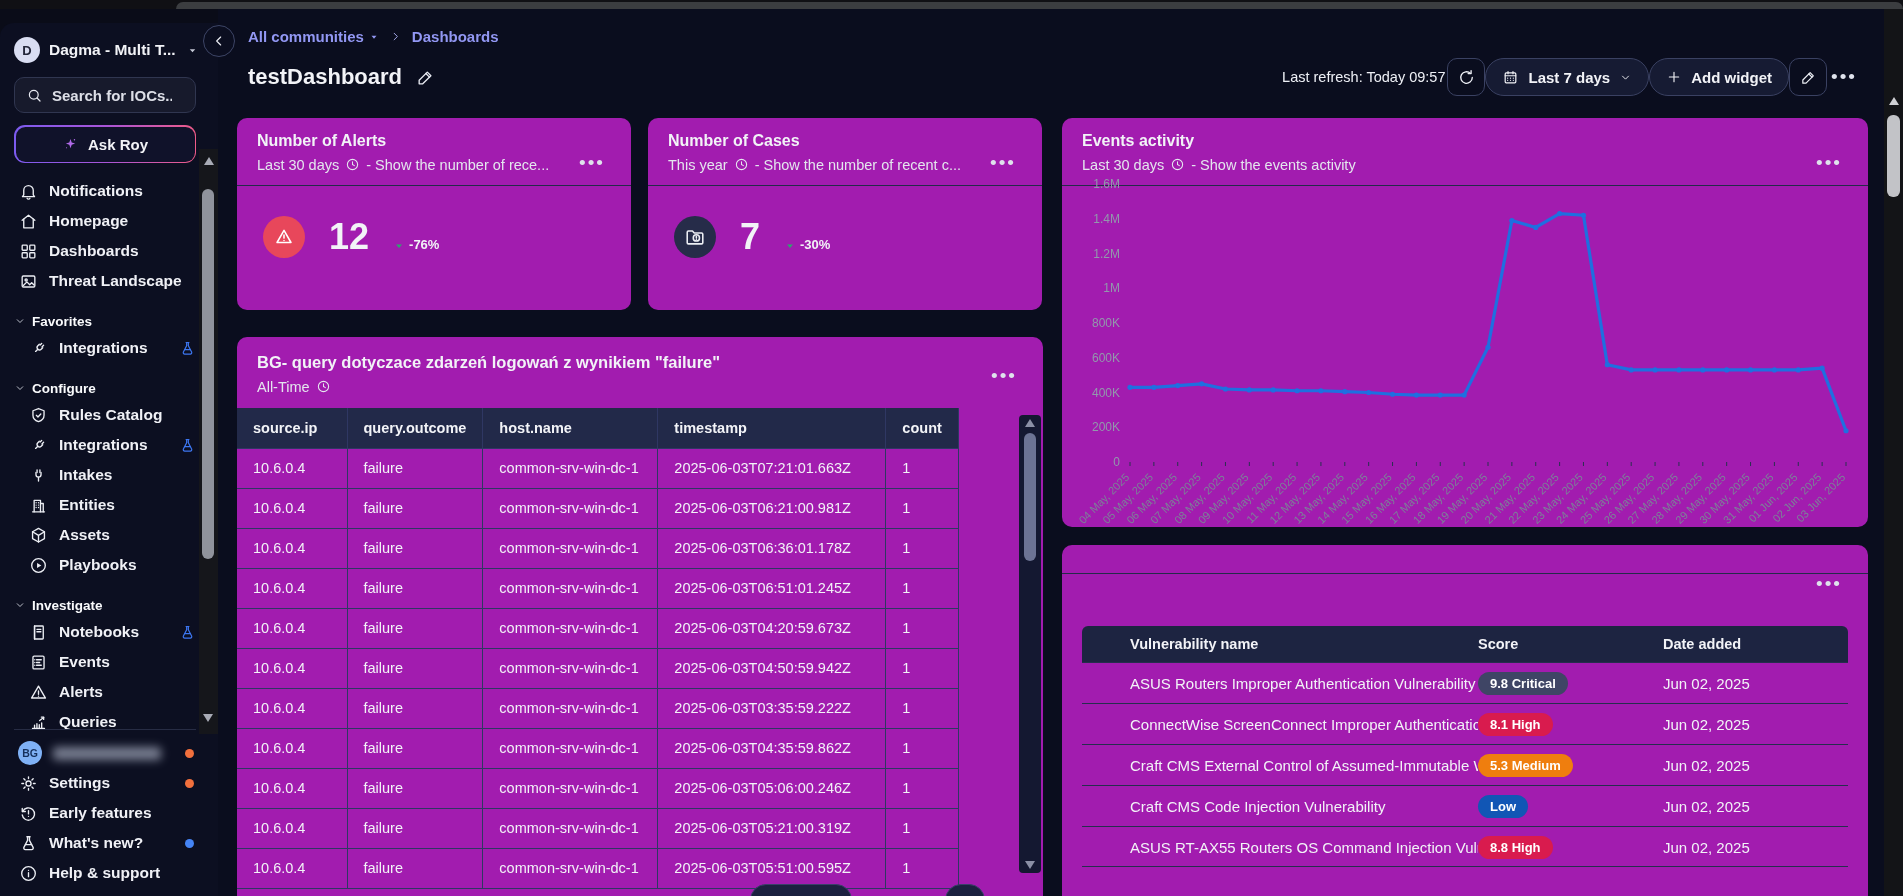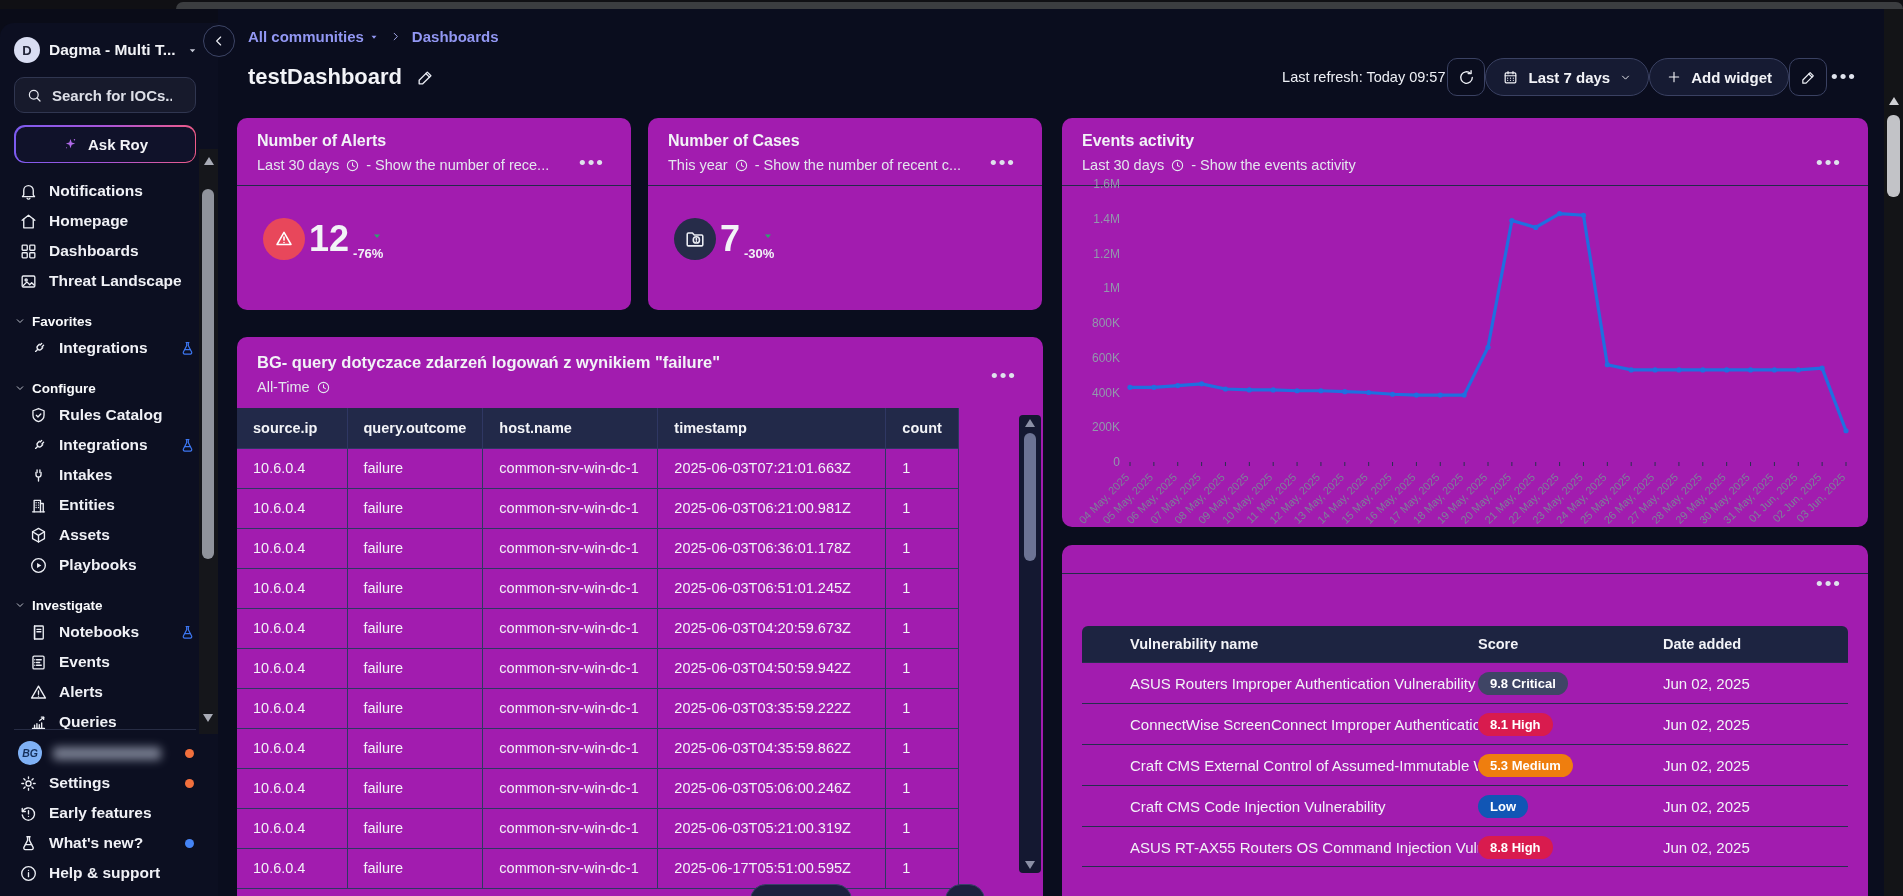--- a/index.html
+++ b/index.html
@@ -31,21 +31,21 @@
   .nav-label { font-size: 15.5px; font-weight: 600; color: #f0f1f6; white-space: nowrap; }
   .nav-badge { position: absolute; right: 0; color: #3d77f2; display: flex; }
   .nav-dot { position: absolute; right: 2px; width: 9px; height: 9px; border-radius: 50%; }
   .dot-orange { background: #f2703d; }
   .dot-blue { background: #4584f5; }
   .nav-section { display: flex; align-items: center; gap: 6px; height: 24px; margin-top: 13px; font-size: 13.5px; font-weight: 700; color: #fafbfd; cursor: pointer; }
   .nav-section svg { color: #d7dae4; }
 
   .sidebar-footer { position: absolute; left: 14px; right: 22px; bottom: 8px; border-top: 1px solid #272c44; padding-top: 8px; }
   .redacted-name { width: 108px; height: 13px; border-radius: 3px; background: #8d93a6; filter: blur(5px); opacity: .85; }
-  .user-avatar { width: 24px; height: 24px; border-radius: 50%; background: #7fb1f5; color: #15305c; font-size: 10.5px; font-weight: 700; display: flex; align-items: center; justify-content: center; flex: none; font-style: italic; }
+  .user-avatar { width: 24px; height: 24px; border-radius: 50%; background: #7fb1f5; color: #15305c; font-size: 10.5px; font-weight: 700; display: flex; align-items: center; justify-content: center; flex: none; }
 
   
   .side-scroll { position: absolute; right: 0; top: 140px; width: 19px; height: 585px; background: #15161b; }
   .tri-up { width: 0; height: 0; border-left: 5.5px solid transparent; border-right: 5.5px solid transparent; border-bottom: 8px solid #a8abb6; margin: 8px auto 0; }
   .tri-down { width: 0; height: 0; border-left: 5.5px solid transparent; border-right: 5.5px solid transparent; border-top: 8px solid #a8abb6; margin: 0 auto; }
   .side-scroll .thumb { position: absolute; left: 3px; top: 40px; width: 12px; height: 370px; border-radius: 6px; background: #90939c; }
   .side-scroll .tri-down { position: absolute; bottom: 12px; left: 4px; }
 
   
   .main { position: absolute; left: 218px; top: 9px; right: 19px; bottom: 0; background: #0a0d1e; }
@@ -61,30 +61,30 @@
   .header-controls { position: absolute; right: 42px; top: 58px; display: flex; align-items: center; }
   .refresh-note { font-size: 14.5px; color: #eef0f6; margin-right: 2px; }
   .btn-sq { width: 38px; height: 38px; border-radius: 10px; border: 1px solid #3a4162; background: transparent; display: flex; align-items: center; justify-content: center; color: #eef0f6; cursor: pointer; }
   .btn-pill { height: 38px; border-radius: 19px; border: 1px solid #3a4162; background: #161b33; display: flex; align-items: center; gap: 9px; padding: 0 16px; font-size: 15px; font-weight: 600; cursor: pointer; color: #f2f3f7; }
   .more-dots { font-size: 19px; letter-spacing: 2px; color: #dfe2ec; cursor: pointer; padding: 4px; }
 
   
   .card { position: absolute; background: #a21caf; border-radius: 10px; overflow: hidden; }
   .card-head { padding: 14px 20px 12px; border-bottom: 1px solid #242b49; position: relative; }
   .card-title { font-size: 16px; font-weight: 700; }
-  .card-sub { margin-top: 7px; font-size: 14.5px; color: #e4e6ee; display: flex; align-items: center; gap: 6px; white-space: nowrap; }
+  .card-sub { margin-top: 7px; font-size: 14.5px; color: #e4e6ee; display: flex; gap: 6px; white-space: nowrap; }
   .card-sub .clock { display: flex; color: #e4e6ee; }
   .card-more { position: absolute; right: 22px; top: 30px; }
 
-  .stat-body { display: flex; align-items: center; gap: 4px; padding: 30px 26px; }
+  .stat-body { display: flex; align-items: center; gap: 24px; padding: 30px 26px; }
   .stat-icon { width: 42px; height: 42px; border-radius: 50%; display: flex; align-items: center; justify-content: center; flex: none; }
   .stat-icon.red { background: #e8475b; color: #ffffff; }
   .stat-icon.gray { background: #262c49; color: #eceef4; }
   .stat-value { font-size: 36px; font-weight: 800; line-height: 1; }
-  .stat-delta { display: flex; align-items: flex-end; gap: 4px; margin-top: 14px; flex-direction: column; }
+  .stat-delta { display: flex; align-items: flex-end; gap: 4px; margin-top: 14px; }
   .caret-dn { color: #2fa36e; display: flex; }
   .delta-text { font-size: 13px; font-weight: 600; color: #f2f3f7; }
 
   
   #events-chart { position: absolute; left: 8px; top: 52px; overflow: visible; }
   .ytick { font-size: 12px; fill: #9298ac; font-family: "Liberation Sans", sans-serif; }
   .xtick { font-size: 11px; fill: #7c8298; font-family: "Liberation Sans", sans-serif; }
   .tick { stroke: #2a3150; stroke-width: 1; }
 
   
@@ -773,21 +773,21 @@
           <td>10.6.0.4</td>
           <td>failure</td>
           <td>common-srv-win-dc-1</td>
           <td>2025-06-03T05:21:00.319Z</td>
           <td>1</td>
         </tr>
         <tr>
           <td>10.6.0.4</td>
           <td>failure</td>
           <td>common-srv-win-dc-1</td>
-          <td>2025-06-17T05:51:00.595Z</td>
+          <td>2025-06-03T05:51:00.595Z</td>
           <td>1</td>
         </tr>
       </tbody>
   </table>
   <div class="widget-scroll">
     <div class="tri-up"></div>
     <div class="thumb"></div>
     <div class="tri-down"></div>
   </div>
   <div class="pag-pill" style="left:513px;width:102px;"></div>

